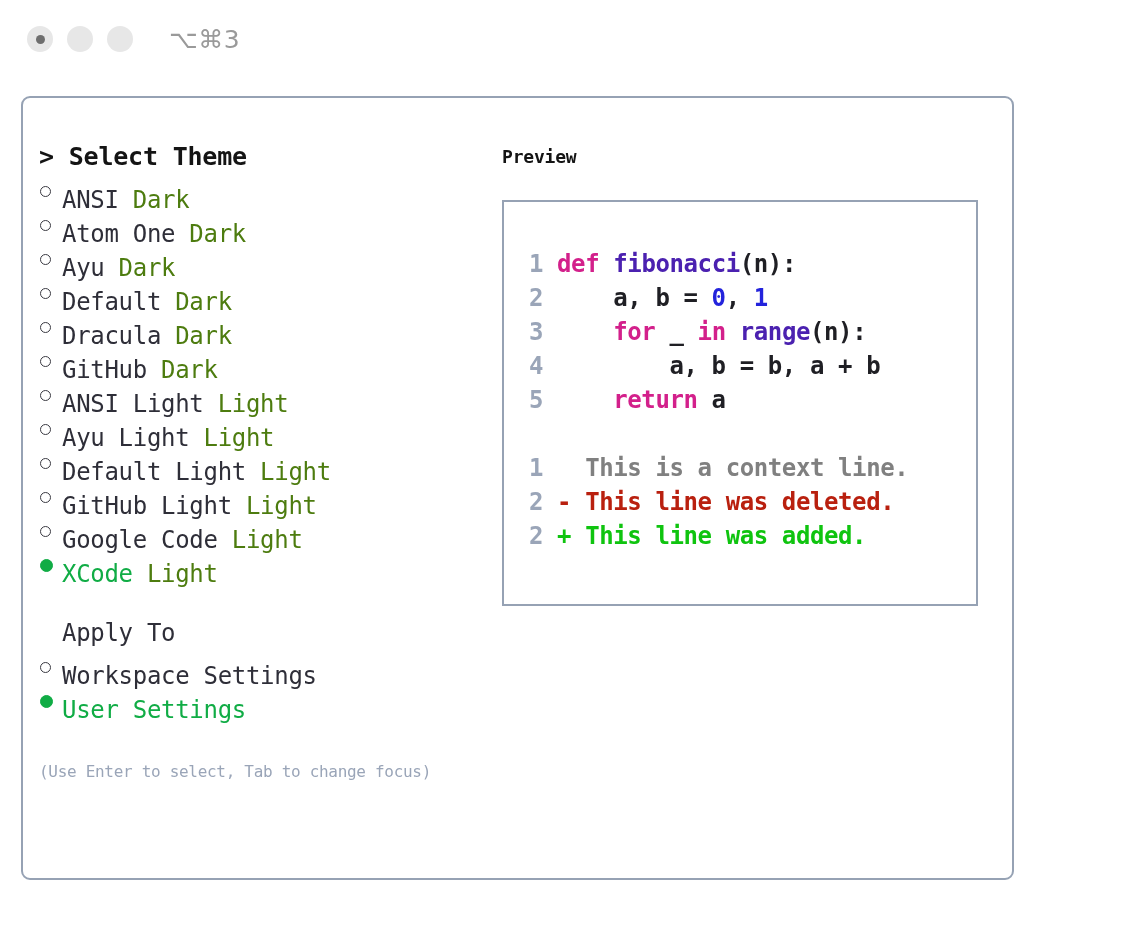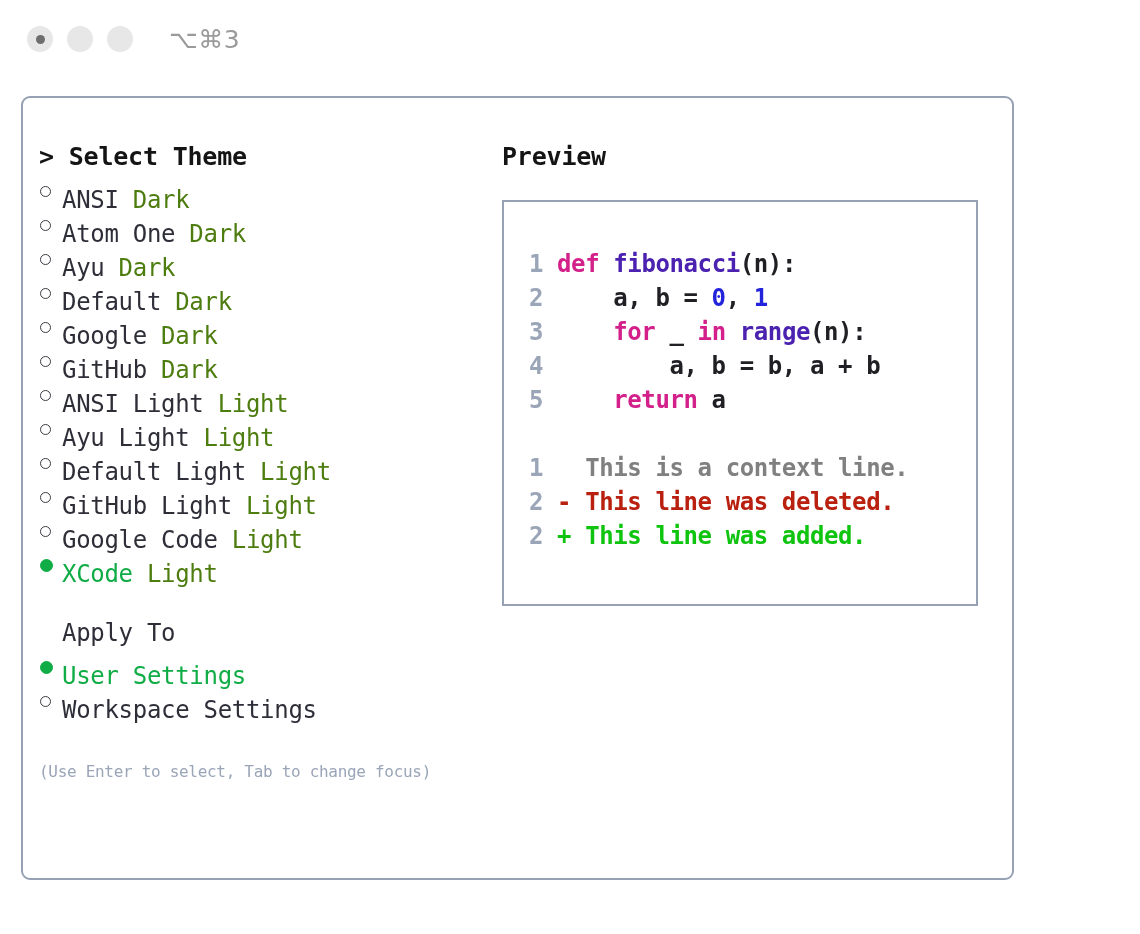--- a/index.html
+++ b/index.html
@@ -167,21 +167,21 @@
   }
 
   
   .right-pane {
     position: absolute;
     left: 479px;
     top: 42px;
     width: 490px;
   }
   .preview-title {
-    font-size: 25px;
+    font-size: 18px;
     font-weight: bold;
     color: #141414;
     line-height: 34px;
     letter-spacing: -0.2px;
   }
 
   .preview-box {
     margin-top: 26px;
     width: 476px;
     height: 406px;
@@ -239,37 +239,37 @@
     <div class="panes">
 
       <div class="left-pane">
         <div class="section-header">&gt; Select Theme</div>
 
         <div class="opt-list" id="theme-list">
             <div class="opt-row"><span class="bullet"></span><span class="opt-name">ANSI</span><span class="opt-tag"> Dark</span></div>
             <div class="opt-row"><span class="bullet"></span><span class="opt-name">Atom One</span><span class="opt-tag"> Dark</span></div>
             <div class="opt-row"><span class="bullet"></span><span class="opt-name">Ayu</span><span class="opt-tag"> Dark</span></div>
             <div class="opt-row"><span class="bullet"></span><span class="opt-name">Default</span><span class="opt-tag"> Dark</span></div>
-            <div class="opt-row"><span class="bullet"></span><span class="opt-name">Google</span><span class="opt-tag"> Dark</span></div>
+            <div class="opt-row"><span class="bullet"></span><span class="opt-name">Dracula</span><span class="opt-tag"> Dark</span></div>
             <div class="opt-row"><span class="bullet"></span><span class="opt-name">GitHub</span><span class="opt-tag"> Dark</span></div>
             <div class="opt-row"><span class="bullet"></span><span class="opt-name">ANSI Light</span><span class="opt-tag"> Light</span></div>
             <div class="opt-row"><span class="bullet"></span><span class="opt-name">Ayu Light</span><span class="opt-tag"> Light</span></div>
             <div class="opt-row"><span class="bullet"></span><span class="opt-name">Default Light</span><span class="opt-tag"> Light</span></div>
             <div class="opt-row"><span class="bullet"></span><span class="opt-name">GitHub Light</span><span class="opt-tag"> Light</span></div>
             <div class="opt-row"><span class="bullet"></span><span class="opt-name">Google Code</span><span class="opt-tag"> Light</span></div>
             <div class="opt-row selected"><span class="bullet"></span><span class="opt-name">XCode</span><span class="opt-tag"> Light</span></div>
           </div>
 
         <div class="spacer-lg"></div>
 
         <div class="subheader">Apply To</div>
 
         <div class="opt-list" id="apply-list">
+            <div class="opt-row"><span class="bullet"></span><span class="opt-name">Workspace Settings</span></div>
             <div class="opt-row selected"><span class="bullet"></span><span class="opt-name">User Settings</span></div>
-            <div class="opt-row"><span class="bullet"></span><span class="opt-name">Workspace Settings</span></div>
           </div>
 
         <div class="hint">(Use Enter to select, Tab to change focus)</div>
       </div>
 
       <div class="right-pane">
         <div class="preview-title">Preview</div>
         <div class="preview-box">
           <div class="code" id="code-block"><div class="code-line"><span class="ln">1</span> <span class="kw">def</span><span class="pl"> </span><span class="fn">fibonacci</span><span class="pl">(n):</span></div><div class="code-line"><span class="ln">2</span> <span class="pl">    a, b = </span><span class="num">0</span><span class="pl">, </span><span class="num">1</span></div><div class="code-line"><span class="ln">3</span> <span class="pl">    </span><span class="kw">for</span><span class="pl"> _ </span><span class="kw">in</span><span class="pl"> </span><span class="fn">range</span><span class="pl">(n):</span></div><div class="code-line"><span class="ln">4</span> <span class="pl">        a, b = b, a + b</span></div><div class="code-line"><span class="ln">5</span> <span class="pl">    </span><span class="kw">return</span><span class="pl"> a</span></div><div class="gap"></div><div class="code-line"><span class="ln">1</span> <span class="ctx">  This is a context line.</span></div><div class="code-line"><span class="ln">2</span> <span class="del">- This line was deleted.</span></div><div class="code-line"><span class="ln">2</span> <span class="add">+ This line was added.</span></div></div>
         </div>

